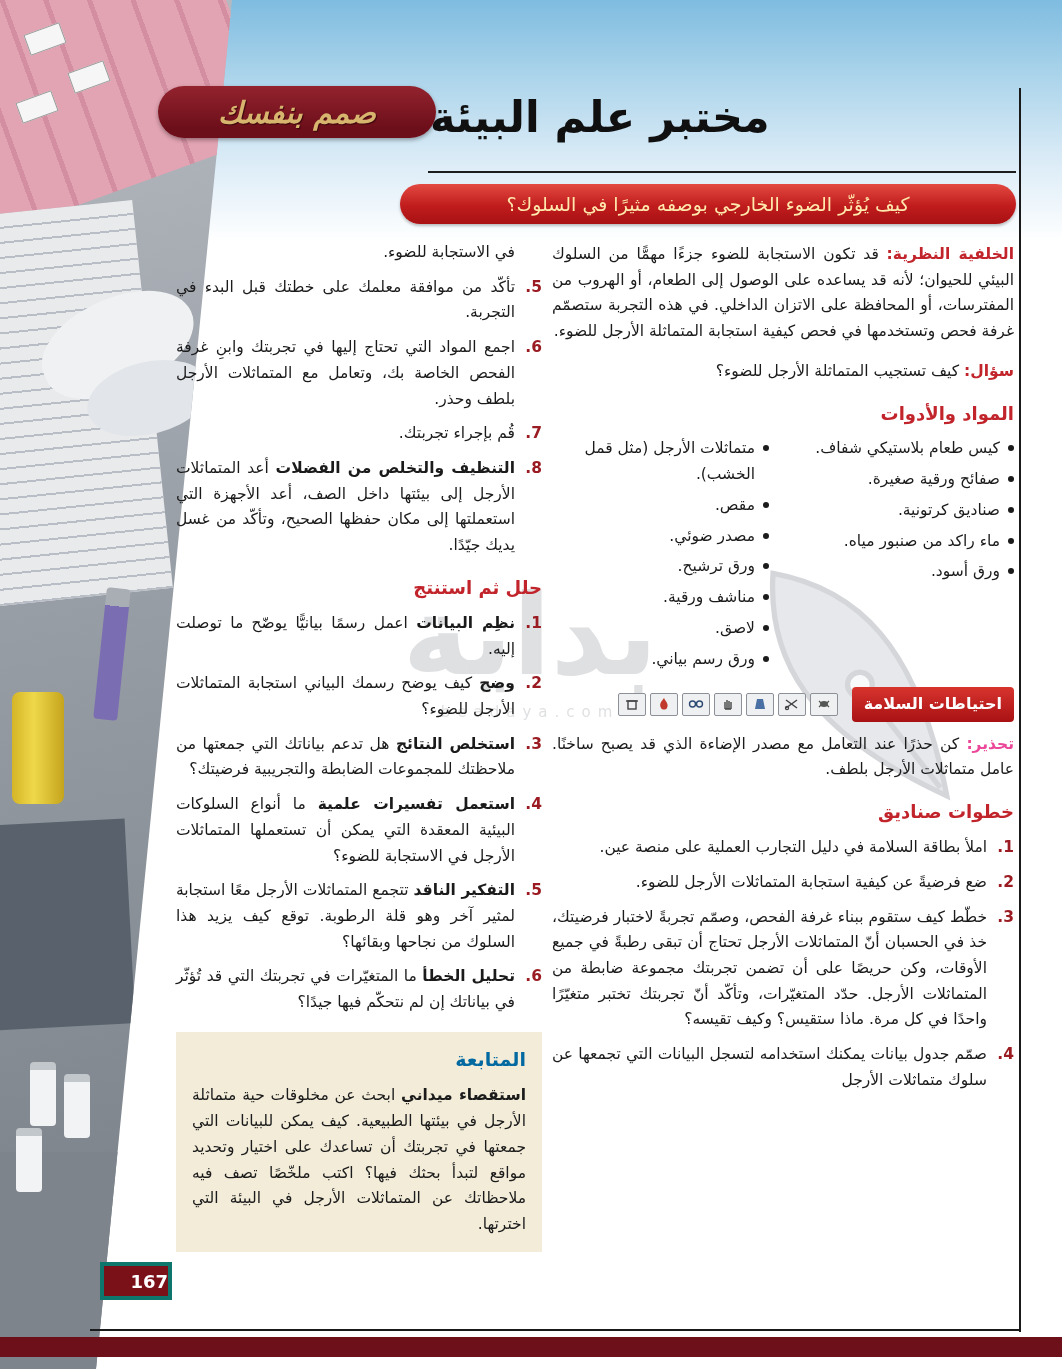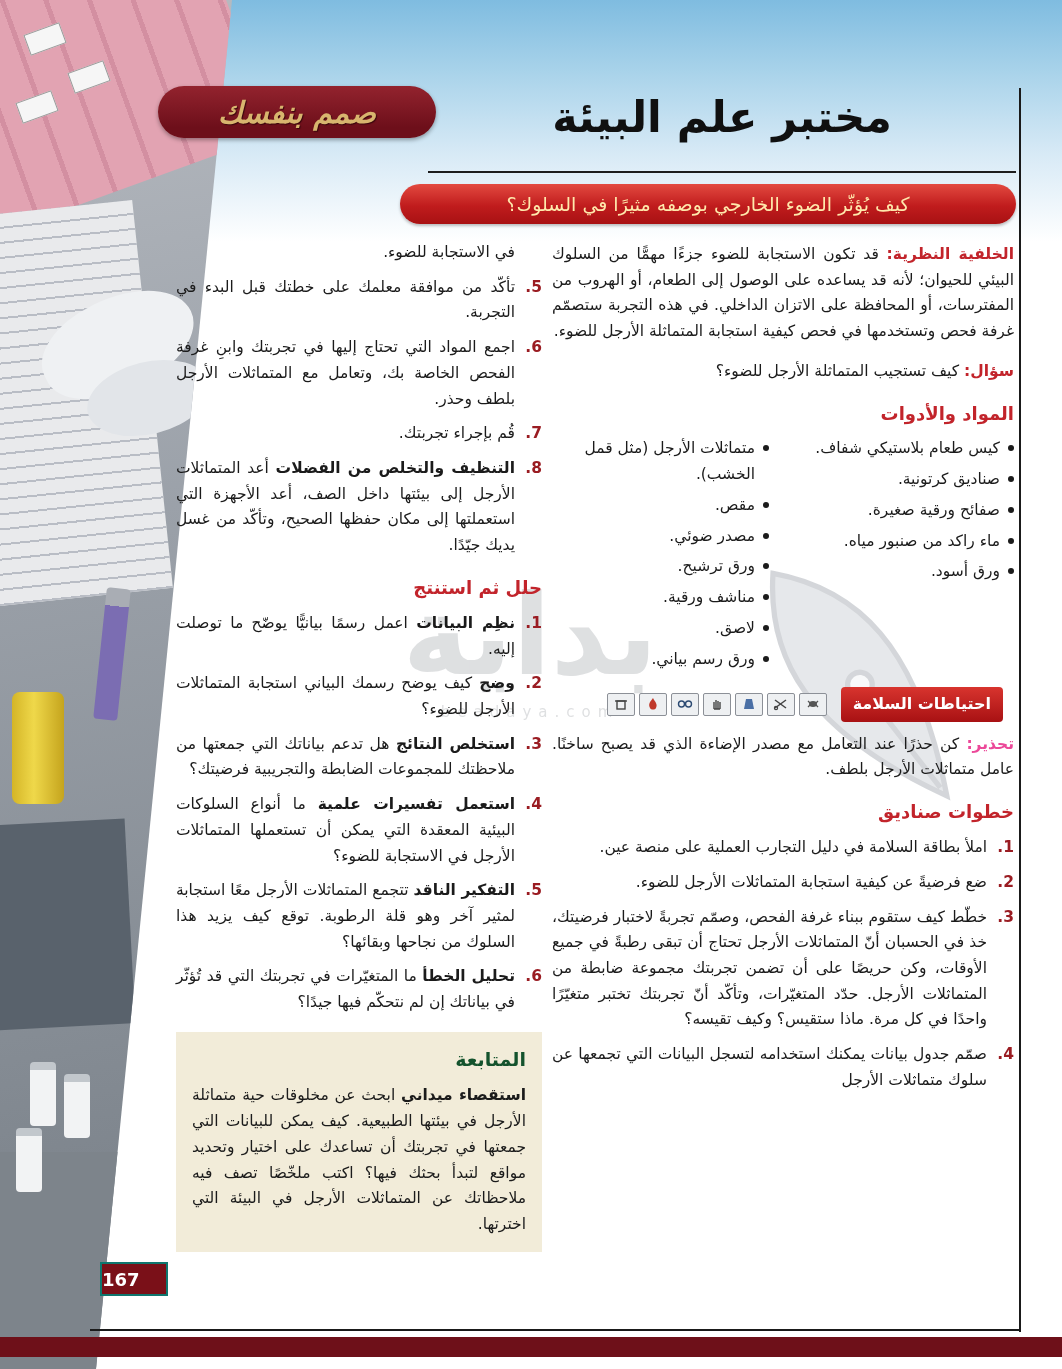--- a/index.html
+++ b/index.html
@@ -33,21 +33,21 @@
 
   
   .banner{position:absolute;left:158px;top:86px;width:278px;height:52px;z-index:5;
     border-radius:26px;display:flex;align-items:center;justify-content:center;
     background:linear-gradient(180deg,#93232e 0%,#6d0f1a 80%);box-shadow:0 2px 4px rgba(0,0,0,.35)}
   .banner span{color:#d8b56e;font-size:30px;font-weight:bold;letter-spacing:4px;
     text-shadow:1px 1px 1px #3a060c;font-style:italic}
 
   
   .page-title{position:absolute;left:430px;top:92px;width:584px;z-index:4;margin:0;
-    font-size:43px;font-weight:bold;color:#101010;text-align:center;letter-spacing:-1px}
+    font-size:43px;font-weight:bold;color:#101010;text-align:left;letter-spacing:-1px}
   .title-rule{position:absolute;left:428px;top:171px;width:588px;height:2px;background:#1c1c1c;z-index:4}
   .q-pill{position:absolute;left:400px;top:184px;width:616px;height:40px;z-index:4;border-radius:21px;
     background:linear-gradient(180deg,#e34a40 0%,#c01c1d 55%,#a81113 100%);
     display:flex;align-items:center;justify-content:center;box-shadow:0 2px 3px rgba(0,0,0,.25)}
   .q-pill span{color:#ffe9ac;font-size:19px;font-weight:normal}
 
   
   .pen-nib{position:absolute;left:742px;top:536px;width:238px;height:300px;z-index:3;
     transform:rotate(-38deg);opacity:.55}
 
@@ -69,42 +69,42 @@
 
   
   .materials{display:flex;gap:10px;margin:2px 0 10px}
   .materials ul{list-style:none;margin:0;padding:0}
   .materials .mcol-r{width:52%}
   .materials .mcol-l{width:48%}
   .mi{position:relative;padding-right:14px;margin-bottom:5px;text-align:right}
   .mi::before{content:"";position:absolute;right:0;top:9px;width:6px;height:6px;border-radius:50%;background:#1b1b1b}
 
   
-  .safety-row{display:flex;align-items:center;gap:14px;margin:10px 11px 10px}
+  .safety-row{display:flex;align-items:center;gap:14px;margin:10px 0 10px}
   .safety-label{background:linear-gradient(180deg,#d8342e,#a81113);color:#fff;font-weight:bold;font-size:16px;
     padding:4px 12px;border-radius:4px;white-space:nowrap}
   .safety-icons{display:flex;gap:4px;direction:ltr}
   .sicon{width:26px;height:21px;background:#eef0f2;border:1px solid #8c9097;border-radius:2px;
     display:flex;align-items:center;justify-content:center}
 
   
   .step{display:flex;gap:7px;margin:0 0 9px}
   .num{color:#9a1c22;font-weight:bold;min-width:20px;text-align:right}
   .stext{flex:1}
 
   
   .followup{background:#f2ecd9;padding:12px 16px 14px;margin-top:16px}
-  .h-blue{color:#14532d;font-weight:bold;font-size:19px;margin:0 0 8px;text-align:right}
+  .h-blue{color:#0369a1;font-weight:bold;font-size:19px;margin:0 0 8px;text-align:right}
 
   
   .right-border{position:absolute;left:1019px;top:88px;width:2px;height:1244px;background:#1a1a1a;z-index:6}
   .bottom-line{position:absolute;left:90px;top:1329px;width:929px;height:2px;background:#1a1a1a;z-index:6}
   .bottom-bar{position:absolute;left:0;top:1337px;width:1062px;height:20px;background:#6e1019;z-index:6}
   .page-num{position:absolute;left:100px;top:1262px;width:64px;height:30px;background:#7a1018;z-index:7;
-    display:flex;align-items:center;justify-content:flex-start;border:2px solid #0f766e}
+    display:flex;align-items:center;justify-content:flex-end;border:4px solid #0f766e}
   .page-num span{color:#fff;font-weight:bold;font-size:18px}
 </style>
 </head>
 <body>
 
 <div class="blue-band"></div>
 
 <div class="photo">
   <div class="ph-book"></div>
   <div class="ph-tag t1"></div>
@@ -154,22 +154,22 @@
   <p style="margin-top:14px">
     <span class="redlead">سؤال:</span>
     <span>كيف تستجيب المتماثلة الأرجل للضوء؟</span>
   </p>
 
   <div class="h-red">المواد والأدوات</div>
 
   <div class="materials">
     <ul class="mcol-r">
       <li class="mi"><span>كيس طعام بلاستيكي شفاف.</span></li>
+      <li class="mi"><span>صفائح ورقية صغيرة.</span></li>
       <li class="mi"><span>صناديق كرتونية.</span></li>
-      <li class="mi"><span>صفائح ورقية صغيرة.</span></li>
       <li class="mi"><span>ماء راكد من صنبور مياه.</span></li>
       <li class="mi"><span>ورق أسود.</span></li>
     </ul>
     <ul class="mcol-l">
       <li class="mi"><span>متماثلات الأرجل (مثل قمل الخشب).</span></li>
       <li class="mi"><span>مقص.</span></li>
       <li class="mi"><span>مصدر ضوئي.</span></li>
       <li class="mi"><span>ورق ترشيح.</span></li>
       <li class="mi"><span>مناشف ورقية.</span></li>
       <li class="mi"><span>لاصق.</span></li>

